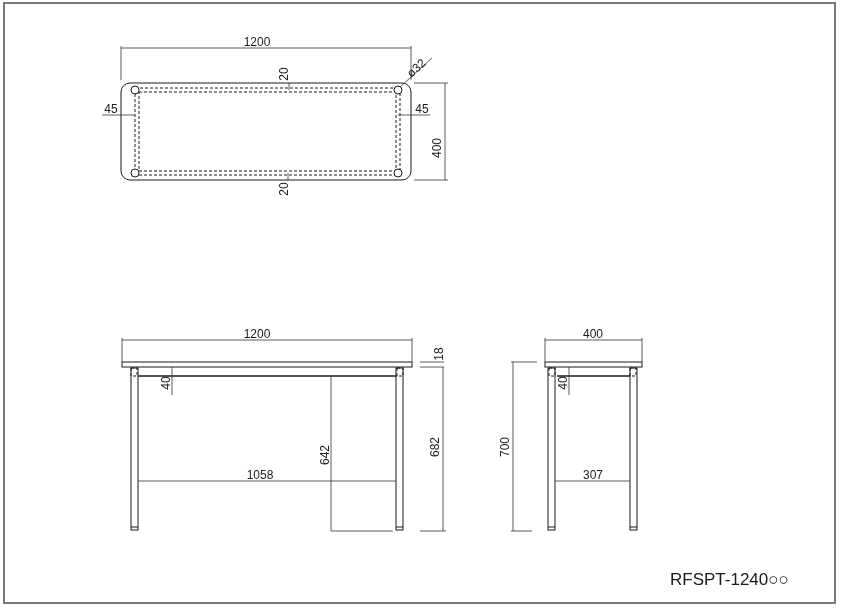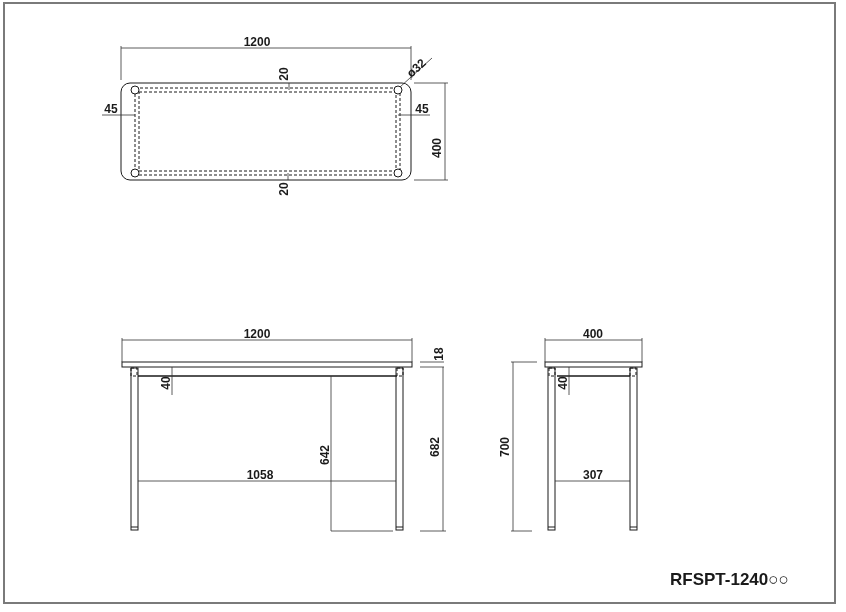--- a/index.html
+++ b/index.html
@@ -1,17 +1,17 @@
 <!DOCTYPE html>
 <html><head>
 <meta charset="utf-8">
 <style>
   html, body { margin:0; padding:0; background:#ffffff; }
   body { width:846px; height:612px; position:relative; overflow:hidden; font-family:"Liberation Sans", sans-serif; }
-  #sheet { position:absolute; left:0; top:0; width:804px; height:612px;font-weight:bold; }
+  #sheet { position:absolute; left:0; top:0; width:804px; height:612px; }
   svg text { font-family:"Liberation Sans", sans-serif; fill:#1a1a1a; }
   .dim { font-size:12px; }
   .model { font-size:17px; }
   .ln { stroke:#1a1a1a; stroke-width:1; fill:none; }
   .ln2 { stroke:#1a1a1a; stroke-width:1.5; fill:none; }
   .thin { stroke:#333; stroke-width:0.8; fill:none; }
   .dash { stroke:#1a1a1a; stroke-width:1; fill:none; stroke-dasharray:3 2; }
   .frame { stroke:#7a7a7a; stroke-width:2; fill:none; }
   .leg { stroke:#1a1a1a; stroke-width:1; fill:#fff; }
 </style>

